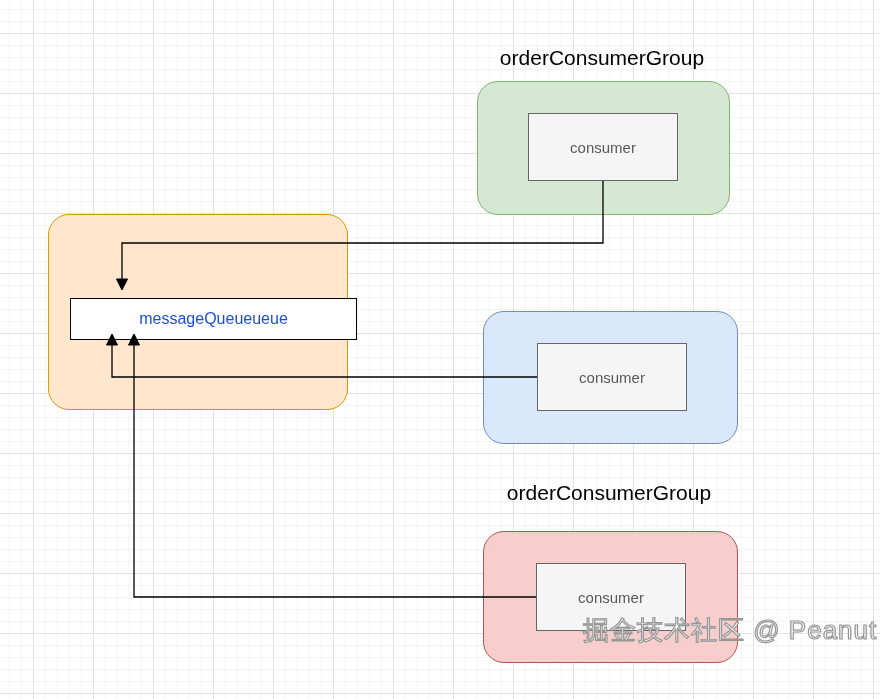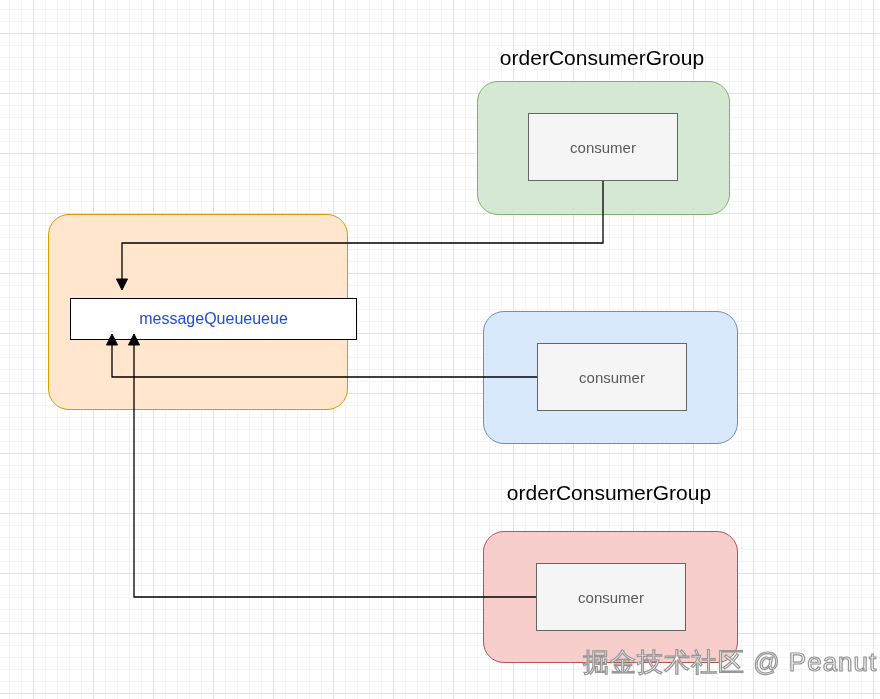--- a/index.html
+++ b/index.html
@@ -46,21 +46,21 @@
   #inventory-consumer{left:537px;top:343px;}
   #credit-consumer{left:536px;top:563px;}
   #pay-title{left:47px;top:163px;}
   #order-title{left:452px;top:43px;}
   #inventory-title{left:460px;top:253px;}
   #credit-title{left:459px;top:478px;}
   #edges{left:0;top:0;width:880px;height:699px;pointer-events:none;}
   #edges path{fill:none;stroke:#000000;stroke-width:1.3;}
   #edges polygon{fill:#000000;stroke:#000000;}
   #watermark{
-    left:583px;top:645px;width:290px;height:34px;line-height:34px;
+    left:583px;top:613px;width:290px;height:34px;line-height:34px;
     font-size:26px;letter-spacing:1px;white-space:nowrap;
     color:#ffffff;-webkit-text-stroke:1.2px #979797;
     text-shadow:0 0 1px #aaaaaa;
   }
 </style>
 </head>
 <body>
 
 <div id="canvas">
 

